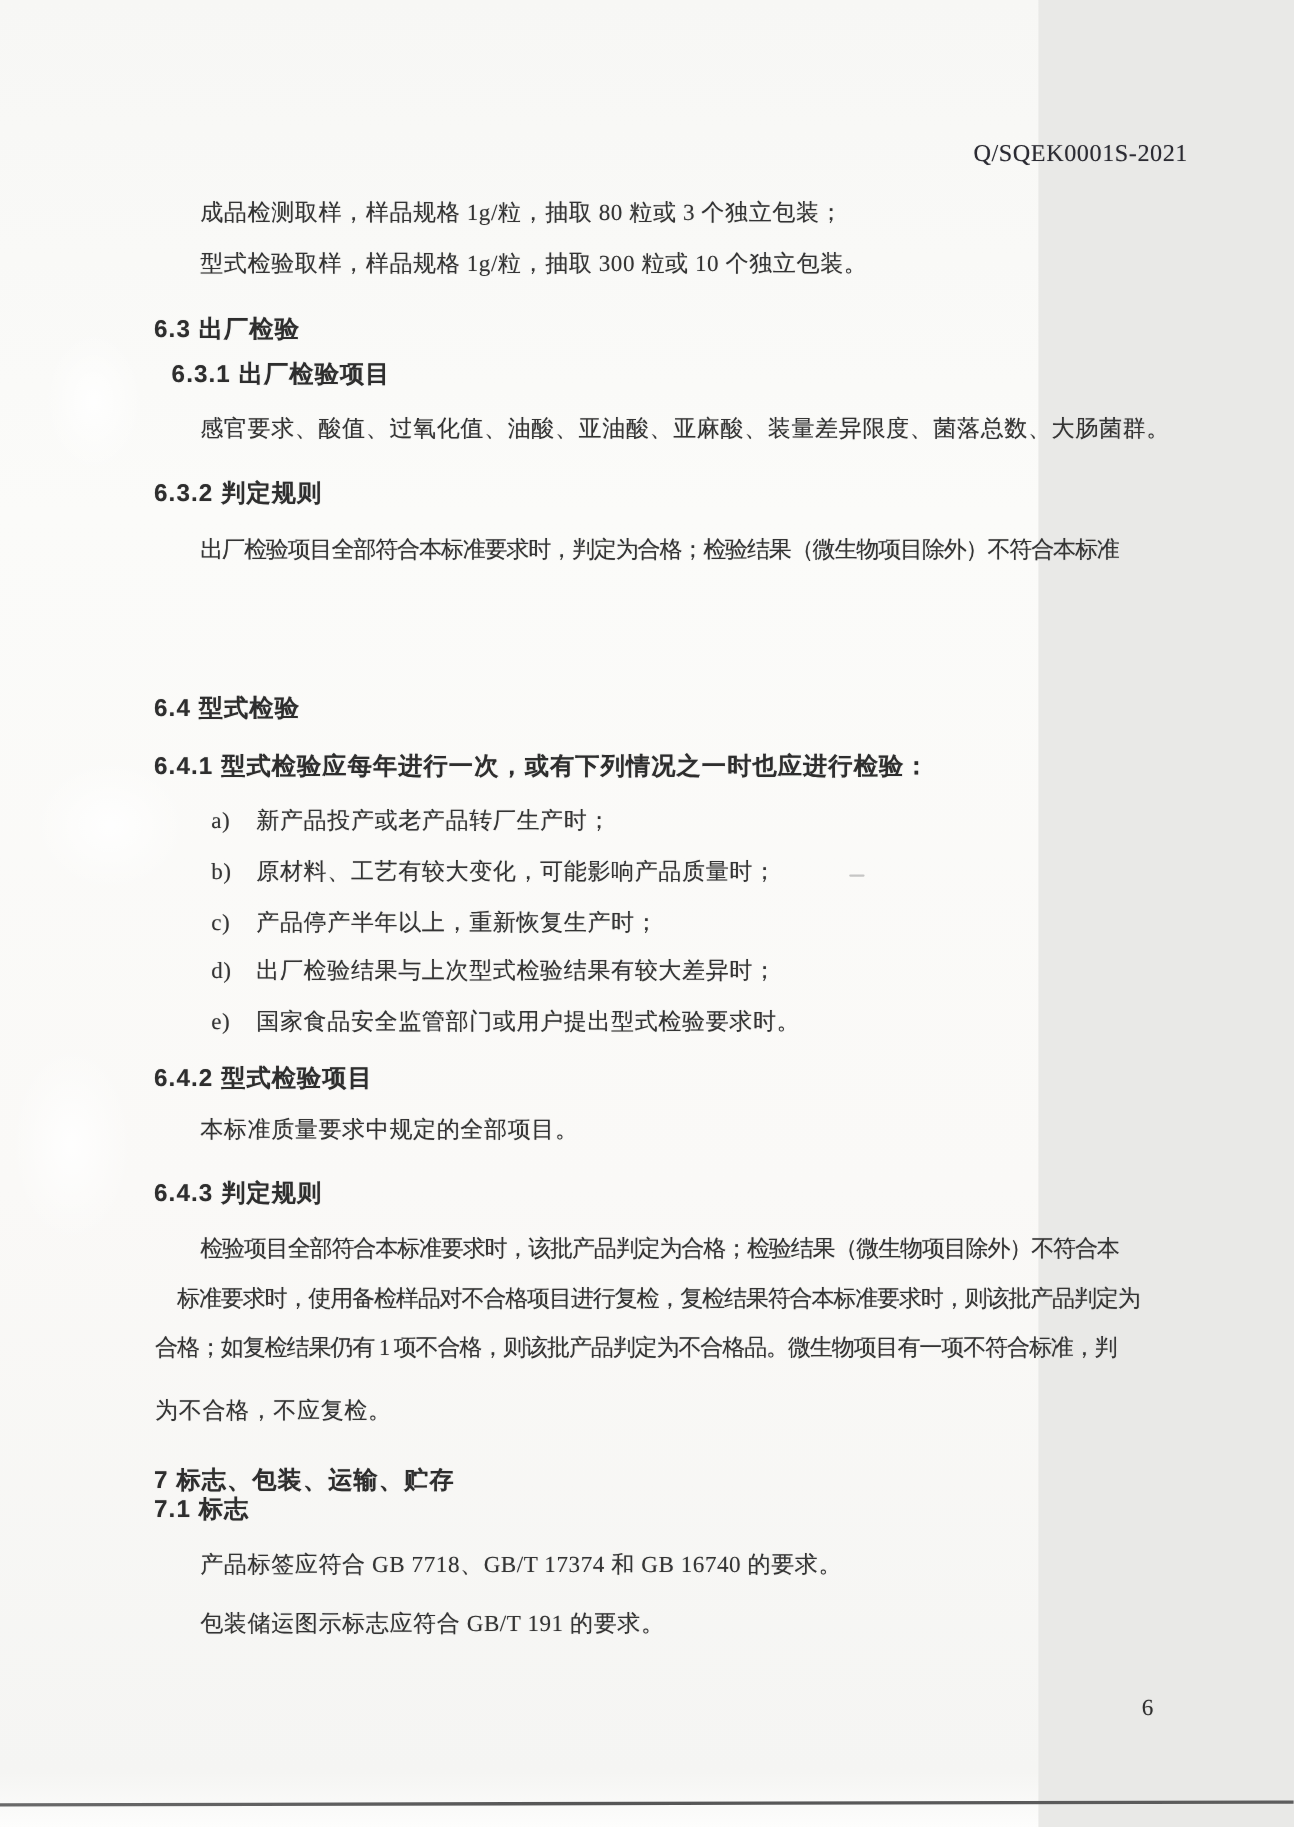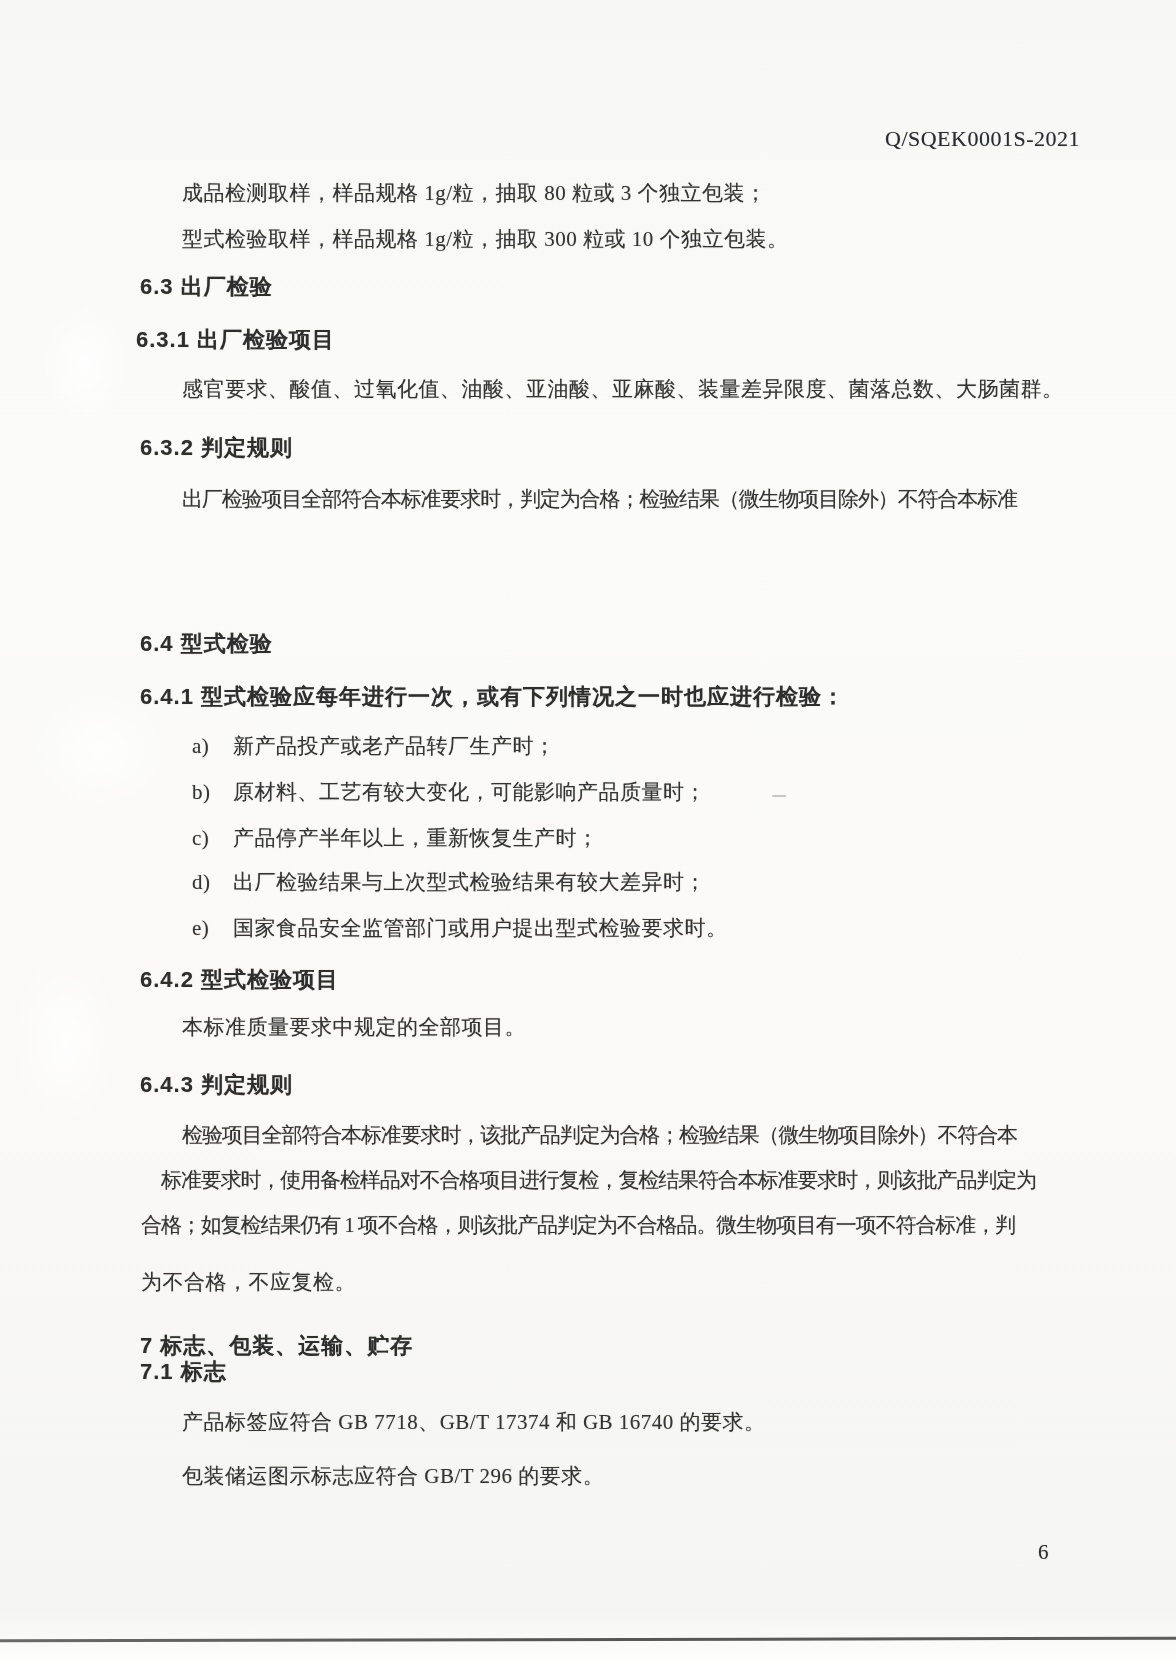--- a/index.html
+++ b/index.html
@@ -4,21 +4,21 @@
 <style>
   html,body{margin:0;padding:0;}
   body{
     width:1176px;height:1661px;
     background:#e9e9e7;
     font-family:"Liberation Serif","DejaVu Serif",serif;
     overflow:hidden;
   }
   .page{
     position:relative;
-    width:1176px;height:1661px;
+    width:944px;height:1661px;
     background:linear-gradient(180deg,#f7f7f5 0%,#fbfbf9 28%,#faf9f7 65%,#f5f5f3 97%,#fdfdfc 100%);
     color:#323232;
   }
   .txt{
     position:absolute;
     white-space:nowrap;
     font-size:21px;
     line-height:25px;
     color:#343434;
     text-shadow:0 0 1px rgba(80,80,80,.45);
@@ -64,22 +64,22 @@
   <div class="artifact smudge" style="left:30px;top:690px;width:140px;height:120px;"></div>
   <div class="artifact smudge" style="left:10px;top:950px;width:110px;height:180px;"></div>
   <div class="artifact smudge" style="left:40px;top:300px;width:90px;height:130px;"></div>
   <div class="artifact dash" style="left:772px;top:795px;width:14px;height:2px;"></div>
 
   <div class="txt doc-code" style="left:885px;top:126px;">Q/SQEK0001S-2021</div>
 
   <div class="txt" style="left:182px;top:181px;">成品检测取样，样品规格 1g/粒，抽取 80 粒或 3 个独立包装；</div>
   <div class="txt" style="left:182px;top:227px;">型式检验取样，样品规格 1g/粒，抽取 300 粒或 10 个独立包装。</div>
 
-  <div class="txt hd" style="left:140px;top:274px;text-align:center;">6.3 出厂检验</div>
-  <div class="txt hd" style="left:136px;top:327px;">6.3.1 出厂检验项目</div>
+  <div class="txt hd" style="left:140px;top:286px;text-align:center;">6.3 出厂检验</div>
+  <div class="txt hd" style="left:156px;top:327px;">6.3.1 出厂检验项目</div>
   <div class="txt" style="left:182px;top:377px;">感官要求、酸值、过氧化值、油酸、亚油酸、亚麻酸、装量差异限度、菌落总数、大肠菌群。</div>
 
   <div class="txt hd" style="left:140px;top:435px;">6.3.2 判定规则</div>
   <div class="txt" style="left:182px;top:487px;">
     <span class="fit" style="letter-spacing: -1.11905px; text-align: right;">出厂检验项目全部符合本标准要求时，判定为合格；检验结果（微生物项目除外）不符合本标准</span>
   </div>
 
   <div class="txt hd" style="left:140px;top:631px;">6.4 型式检验</div>
   <div class="txt hd" style="left:140px;top:684px;">6.4.1 型式检验应每年进行一次，或有下列情况之一时也应进行检验：</div>
 
@@ -115,19 +115,19 @@
     <span class="fit" style="letter-spacing: -1.11364px; margin-left: 20px;">标准要求时，使用备检样品对不合格项目进行复检，复检结果符合本标准要求时，则该批产品判定为</span>
   </div>
   <div class="txt" style="left:141px;top:1213px;">
     <span class="fit" style="letter-spacing: -1.08696px;">合格；如复检结果仍有 1 项不合格，则该批产品判定为不合格品。微生物项目有一项不符合标准，判</span>
   </div>
   <div class="txt" style="left:141px;top:1258px;margin-top:12px;">为不合格，不应复检。</div>
 
   <div class="txt hd" style="left:140px;top:1310px;margin-top:23px;">7 标志、包装、运输、贮存</div>
   <div class="txt hd" style="left:140px;top:1359px;">7.1 标志</div>
   <div class="txt" style="left:182px;top:1410px;">产品标签应符合 GB 7718、GB/T 17374 和 GB 16740 的要求。</div>
-  <div class="txt" style="left:182px;top:1464px;">包装储运图示标志应符合 GB/T 296 的要求。</div>
+  <div class="txt" style="left:182px;top:1464px;">包装储运图示标志应符合 GB/T 191 的要求。</div>
 
   <div class="txt page-num" style="left:1038px;top:1540px;">6</div>
 
   <div class="edge-line"></div>
 
 </div>
 
 </body></html>

